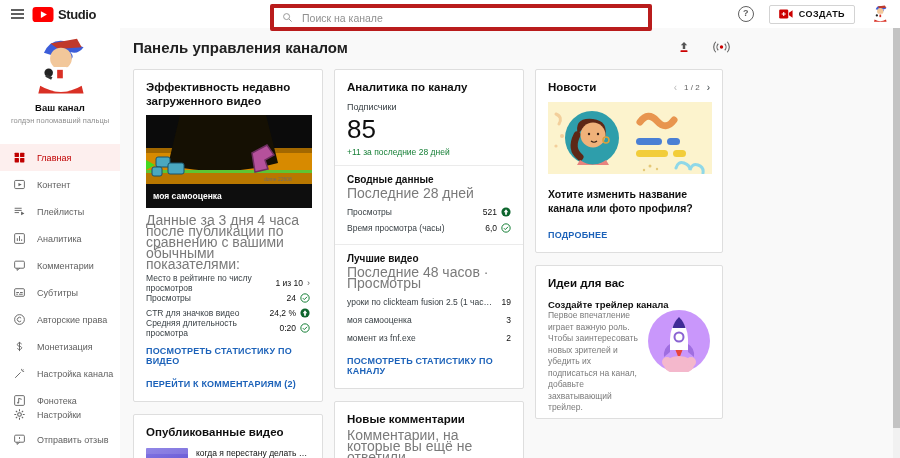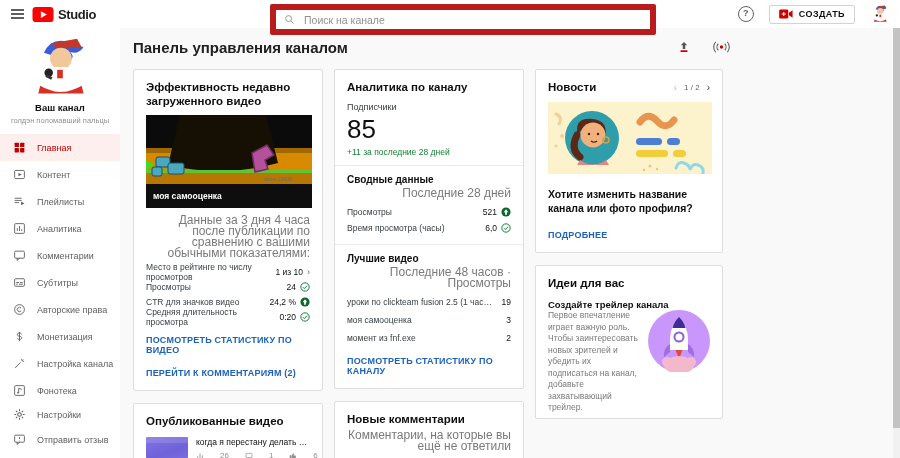--- a/index.html
+++ b/index.html
@@ -7,53 +7,53 @@
     width:900px;height:458px;overflow:hidden;position:relative;
     background:#f9f9f9;font-family:"Liberation Sans",sans-serif;
     -webkit-font-smoothing:antialiased;color:#0f0f0f;
   }
   
   .topbar{position:absolute;top:0;left:0;right:0;height:28px;background:#fff;display:flex;align-items:center;z-index:30;}
   .hamburger{width:30px;display:flex;flex-direction:column;gap:2.5px;align-items:center;cursor:pointer;padding-left:2px;}
   .hamburger i{display:block;width:13px;height:1.6px;background:#606060;}
   .logo{display:flex;align-items:center;gap:4px;cursor:pointer;}
   .logo-text{font-size:13px;font-weight:700;letter-spacing:-0.4px;color:#1f1f1f;}
-  .search-wrap{position:absolute;left:270px;top:4px;width:358px;height:19px;border:6px solid #b91c1c;border-radius:2px;background:#fff;display:flex;align-items:center;padding:0 8px;gap:7px;}
+  .search-wrap{position:absolute;left:270px;top:4px;width:358px;height:19px;border:4px solid #b91c1c;border-radius:2px;background:#fff;display:flex;align-items:center;padding:0 8px;gap:7px;}
   .search-wrap input{border:none;outline:none;flex:1;font-size:10.5px;font-family:"Liberation Sans",sans-serif;color:#0f0f0f;background:transparent;}
   .search-wrap input::placeholder{color:#909090;}
   .topbar-right{margin-left:auto;display:flex;align-items:center;gap:15px;padding-right:10px;}
   .help-ic{width:14px;height:14px;border:1.4px solid #606060;border-radius:50%;font-size:9px;line-height:13px;text-align:center;color:#606060;font-weight:700;cursor:pointer;}
   .create-btn{display:flex;align-items:center;gap:6px;border:1px solid #d3d3d3;border-radius:2px;background:#fff;height:19px;padding:0 9px;cursor:pointer;}
   .create-btn span{font-size:9px;font-weight:700;letter-spacing:.4px;color:#0f0f0f;}
   .top-avatar{width:20px;height:20px;cursor:pointer;}
   
   .sidebar{position:absolute;top:28px;left:0;width:120px;bottom:0;background:#fff;z-index:20;}
   .channel-box{padding:9px 6px 4px;text-align:center;}
   .channel-avatar{width:66px;height:60px;margin:0 auto;display:block;}
   .channel-title{font-size:9.5px;font-weight:700;color:#0f0f0f;margin-top:5px;}
   .channel-name{font-size:7.5px;color:#909090;margin-top:3px;}
-  .menu{margin-top:5px;}
+  .menu{margin-top:15px;}
   .menu-item{height:27px;display:flex;align-items:center;gap:11px;padding-left:13px;font-size:9px;color:#606060;cursor:pointer;}
   .menu-item svg{flex:0 0 13px;}
   .menu-item.active{background:#fdefee;color:#c00000;}
   .menu-footer{position:absolute;bottom:6px;left:0;right:0;}
   .menu-footer .menu-item{height:25px;}
   
   .content{position:absolute;left:120px;top:28px;right:0;bottom:0;background:#f9f9f9;}
   .page-head{height:38px;display:flex;align-items:center;padding:0 170px 0 13px;}
   .page-title{font-size:15px;font-weight:700;color:#212121;}
   .head-icons{margin-left:auto;display:flex;gap:22px;align-items:center;}
   .head-icons .hic{cursor:pointer;display:flex;}
   .columns{display:flex;gap:11px;padding:3px 0 0 13px;align-items:flex-start;}
   .col{width:190px;display:flex;flex-direction:column;gap:12px;}
   .col.c3{width:188px;}
   .card{background:#fff;border:1px solid #dedede;border-radius:2px;box-sizing:border-box;}
   .card-pad{padding:10px 12px;}
   .card-title{font-size:11.5px;font-weight:700;color:#0f0f0f;line-height:14px;}
-  .gray-sm{font-size:12px;color:#7a7a7a;line-height:11px;text-align:right;}
+  .gray-sm{font-size:14px;color:#7a7a7a;line-height:11px;}
   .blue-link{display:inline-block;font-size:9px;font-weight:700;color:#1c62b9;letter-spacing:.2px;cursor:pointer;}
   .divider{border-top:1px solid #ebebeb;margin:8px -12px;}
   
   .thumb-wrap{position:relative;width:166px;height:93px;margin-top:7px;}
   .thumb-wrap svg{display:block;}
   .thumb-caption{position:absolute;left:7px;bottom:7px;color:#fff;font-size:8.5px;font-weight:700;}
   .m-row{display:flex;align-items:center;justify-content:space-between;height:15px;font-size:8.5px;color:#394045;}
   .m-val{display:flex;align-items:center;gap:4px;color:#0f0f0f;white-space:nowrap;}
   .chev{color:#606060;font-size:9px;}
   .links-stack .blue-link{margin-top:11px;}

